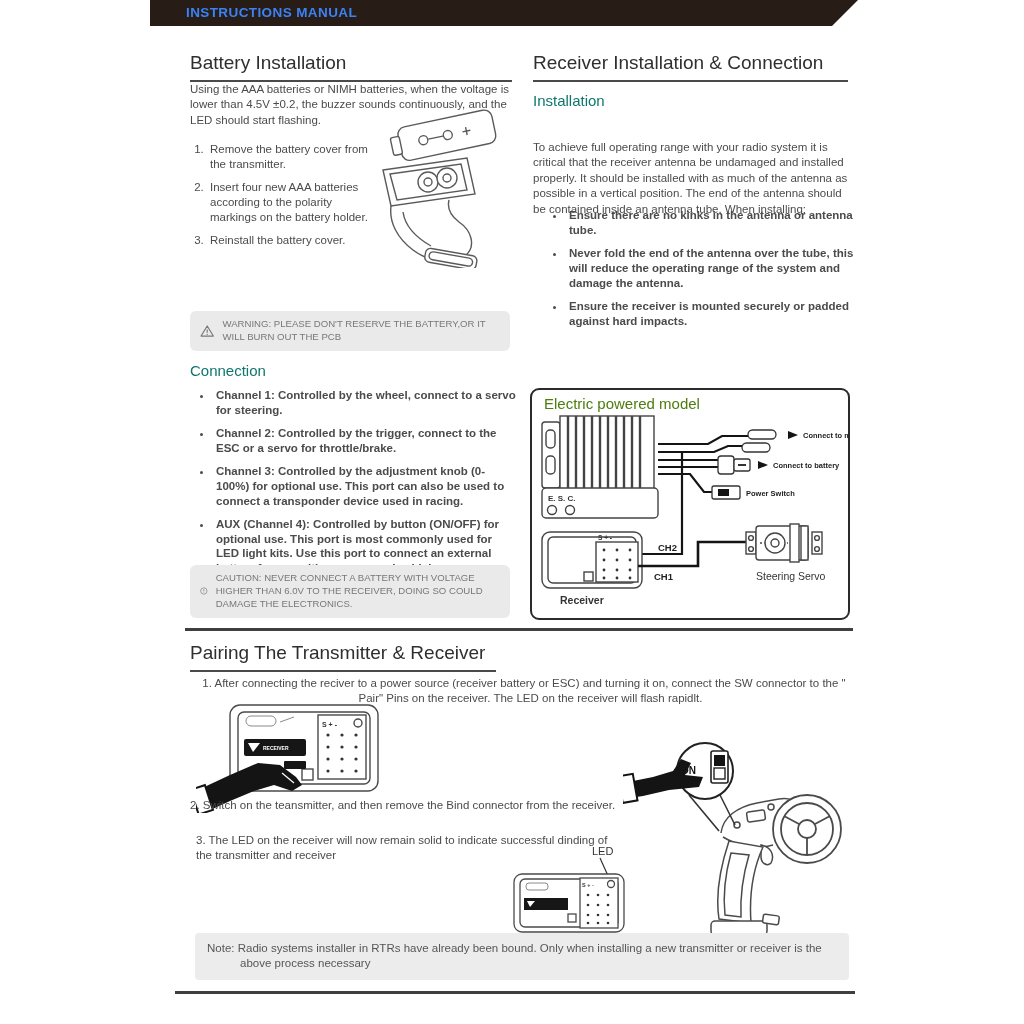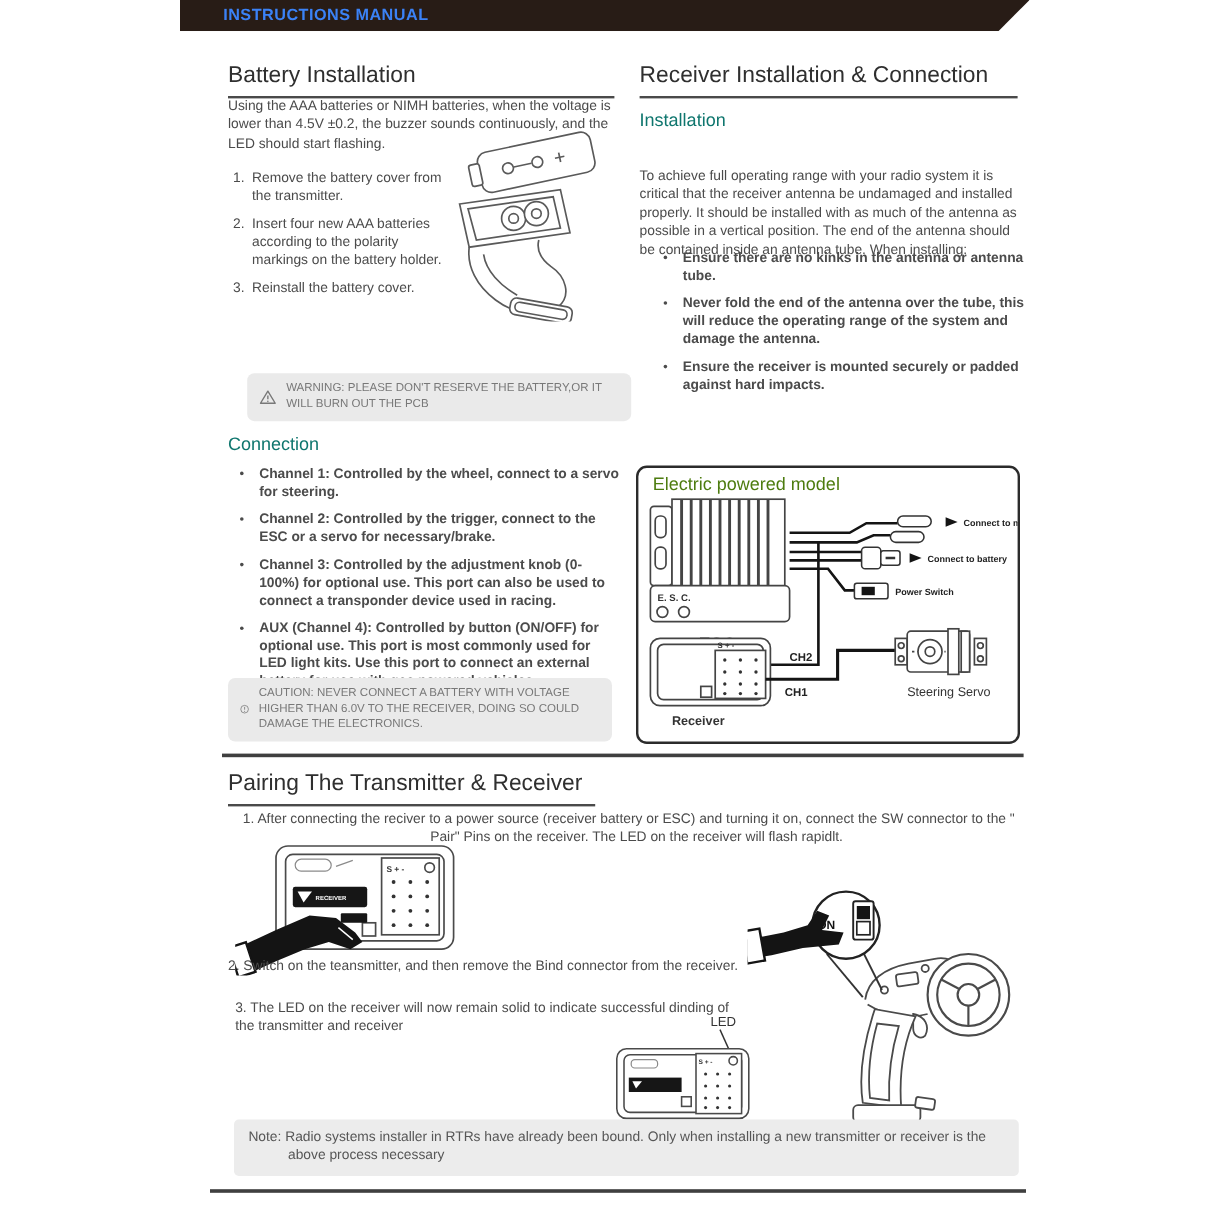--- a/index.html
+++ b/index.html
@@ -74,33 +74,33 @@
         <path d="M58,100 C56,116 64,132 80,144 C96,156 120,160 132,150 C144,140 138,124 126,116 C118,110 114,102 116,94" fill="none"></path>
         <path d="M70,106 C72,120 84,132 98,140" fill="none"></path>
         <g transform="rotate(10 118 152)">
           <rect x="92" y="146" width="52" height="14" rx="5"></rect>
           <rect x="96" y="149" width="44" height="8" rx="4"></rect>
         </g>
       </g>
     </g>
   </svg>
 
-  <div class="abs graybox" style="left:190px;top:311px;width:300px;margin-left:16px;">
+  <div class="abs graybox" style="left:190px;top:311px;width:300px;">
     <svg width="20" height="18" viewBox="0 0 20 18">
       <path d="M10 2 L18.5 16 H1.5 Z" fill="none" stroke="#787878" stroke-width="1.6" stroke-linejoin="round"></path>
       <line x1="10" y1="7" x2="10" y2="11.5" stroke="#787878" stroke-width="1.6"></line>
       <circle cx="10" cy="13.8" r="0.9" fill="#787878"></circle>
     </svg>
     <p>WARNING: PLEASE DON'T RESERVE THE BATTERY,OR IT WILL BURN OUT THE PCB</p>
   </div>
 
   <h3 class="abs" style="left:190px;top:362px;">Connection</h3>
   <ul class="abs" style="left:192px;top:388px;width:305px;">
     <li>Channel 1: Controlled by the wheel, connect to a servo for steering.</li>
-    <li>Channel 2: Controlled by the trigger, connect to the ESC or a servo for necessary/brake.</li>
+    <li>Channel 2: Controlled by the trigger, connect to the ESC or a servo for throttle/brake.</li>
     <li>Channel 3: Controlled by the adjustment knob (0-100%) for optional use. This port can also be used to connect a transponder device used in racing.</li>
     <li>AUX (Channel 4): Controlled by button (ON/OFF) for optional use. This port is most commonly used for LED light kits. Use this port to connect an external battery for use with gas powered vehicles.</li>
   </ul>
 
   <div class="abs graybox" style="left:190px;top:565px;width:300px;">
     <svg width="18" height="18" viewBox="0 0 18 18">
       <circle cx="9" cy="9" r="7.5" fill="none" stroke="#787878" stroke-width="1.5"></circle>
       <line x1="9" y1="4.5" x2="9" y2="10" stroke="#787878" stroke-width="1.6"></line>
       <circle cx="9" cy="12.8" r="1" fill="#787878"></circle>
     </svg>

